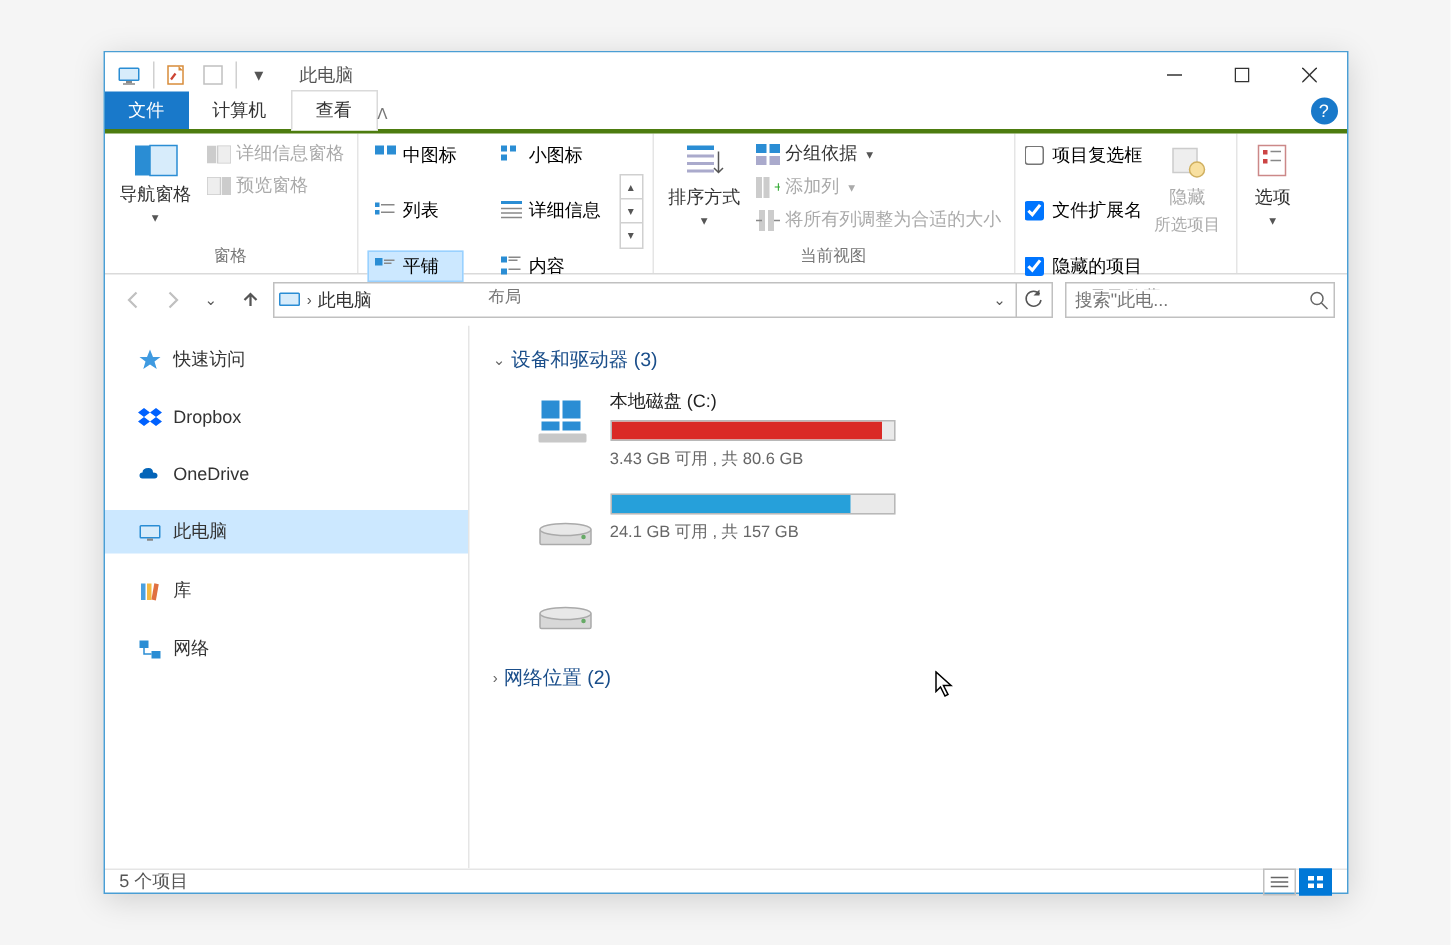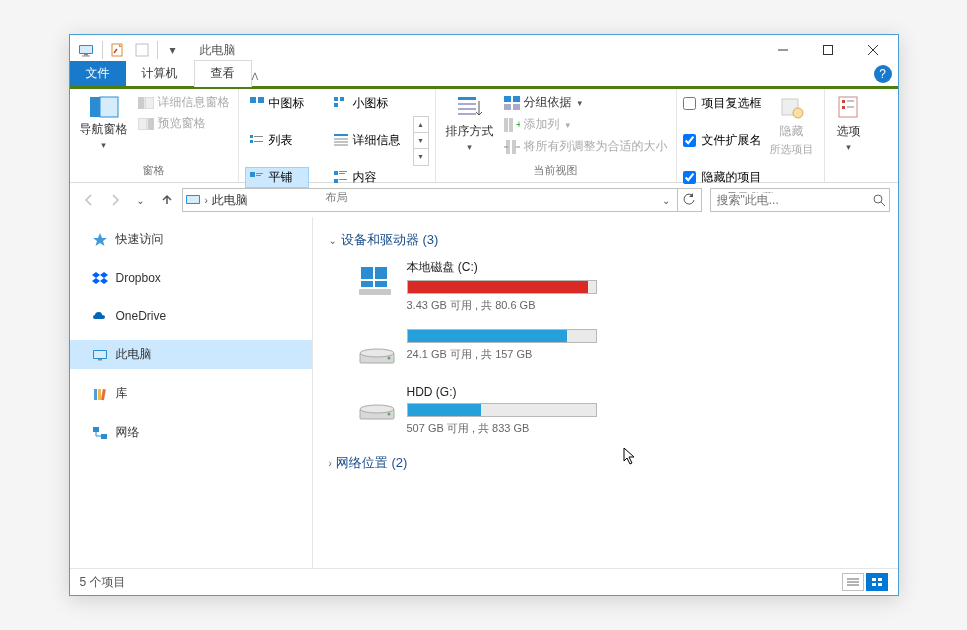--- a/index.html
+++ b/index.html
@@ -72,21 +72,21 @@
     .drives { display: flex; flex-wrap: wrap; gap: 16px 48px; padding: 4px 0 12px 28px; }
     .drive { display: flex; gap: 10px; width: 242px; }
     .drive-icon { width: 40px; height: 40px; display: flex; align-items: center; justify-content: center; }
     .drive-info { flex: 1; }
     .drive-name { font-size: 12px; color: #222; margin-bottom: 4px; }
     .drive-bar { width: 190px; height: 14px; border: 1px solid #b8b8b8; background: #eaeaea; margin-bottom: 4px; overflow: hidden; }
     .drive-fill { height: 100%; }
     .drive-stats { font-size: 11px; color: #666; }
 
     
-    .status { height: 27px; border-top: 1px solid #e5e5e5; display: flex; align-items: center; padding: 0 10px; font-size: 12px; color: #555; }
+    .status { height: 16px; border-top: 1px solid #e5e5e5; display: flex; align-items: center; padding: 0 10px; font-size: 12px; color: #555; }
     .status .view-toggles { margin-left: auto; display: flex; gap: 2px; }
     .vt { width: 22px; height: 18px; border: 1px solid #c0c0c0; display:flex;align-items:center;justify-content:center;}
     .vt.active { background: #0078d7; border-color: #0078d7; }
 
     .cursor-img { position: absolute; left: 310px; top: 230px; width: 14px; height: 18px; }
     
     svg { display: block; }
   </style>
 </head>
 <body>
@@ -494,27 +494,20 @@
     </div>
           </div>
           <div class="drive">
     <div class="drive-icon">
               <svg width="40" height="40" viewBox="0 0 40 40">
                 <rect x="3" y="24" width="34" height="10" rx="1" fill="#d8d8d8" stroke="#aaa"></rect>
                 <ellipse cx="20" cy="24" rx="17" ry="4" fill="#e8e8e8" stroke="#aaa"></ellipse>
                 <circle cx="32" cy="29" r="1.5" fill="#6a6"></circle>
               </svg>
             </div>
-    <div class="drive-info">
-      <div class="drive-name">HDD (G:)</div>
-      <div class="drive-bar">
-                <div class="drive-fill" style="width:39%;background:#26a0da;"></div>
-              </div>
-      <div class="drive-stats">507 GB 可用 , 共 833 GB</div>
-    </div>
           </div>
         </div>
       <div class="section-hdr">
         <span class="chev">›</span>
         <span>网络位置 (2)</span>
       </div>
 
       <svg class="cursor-img" viewBox="0 0 14 18">
           <path d="M1 1 L1 14 L4 11 L7 17 L9 16 L6 10 L11 10 Z" fill="#fff" stroke="#000"></path>
         </svg>

